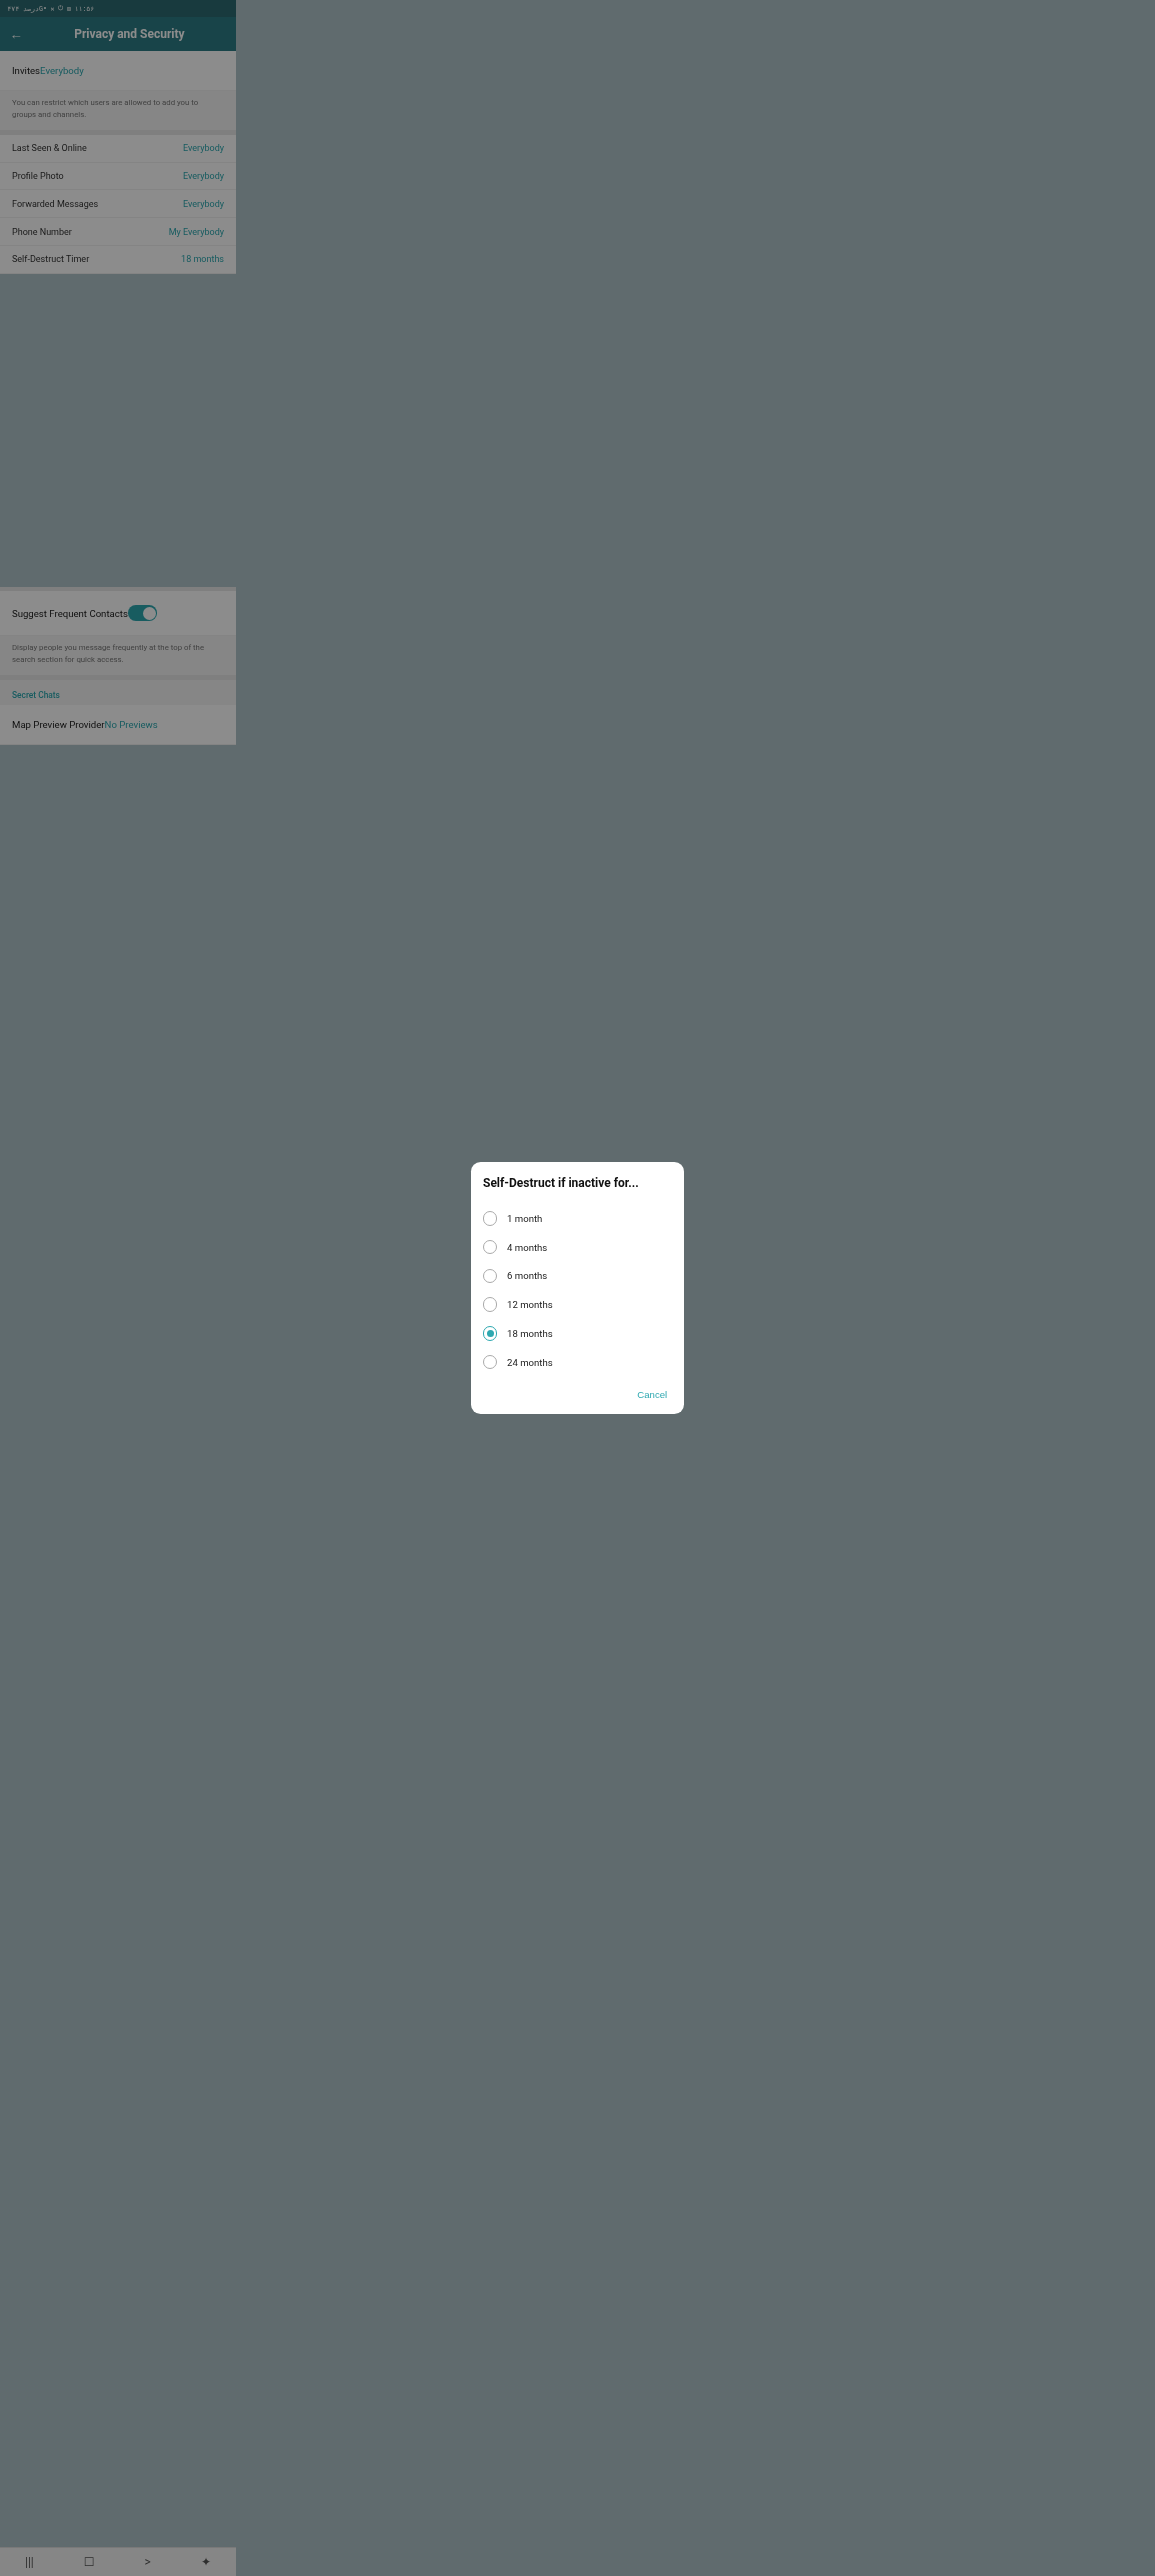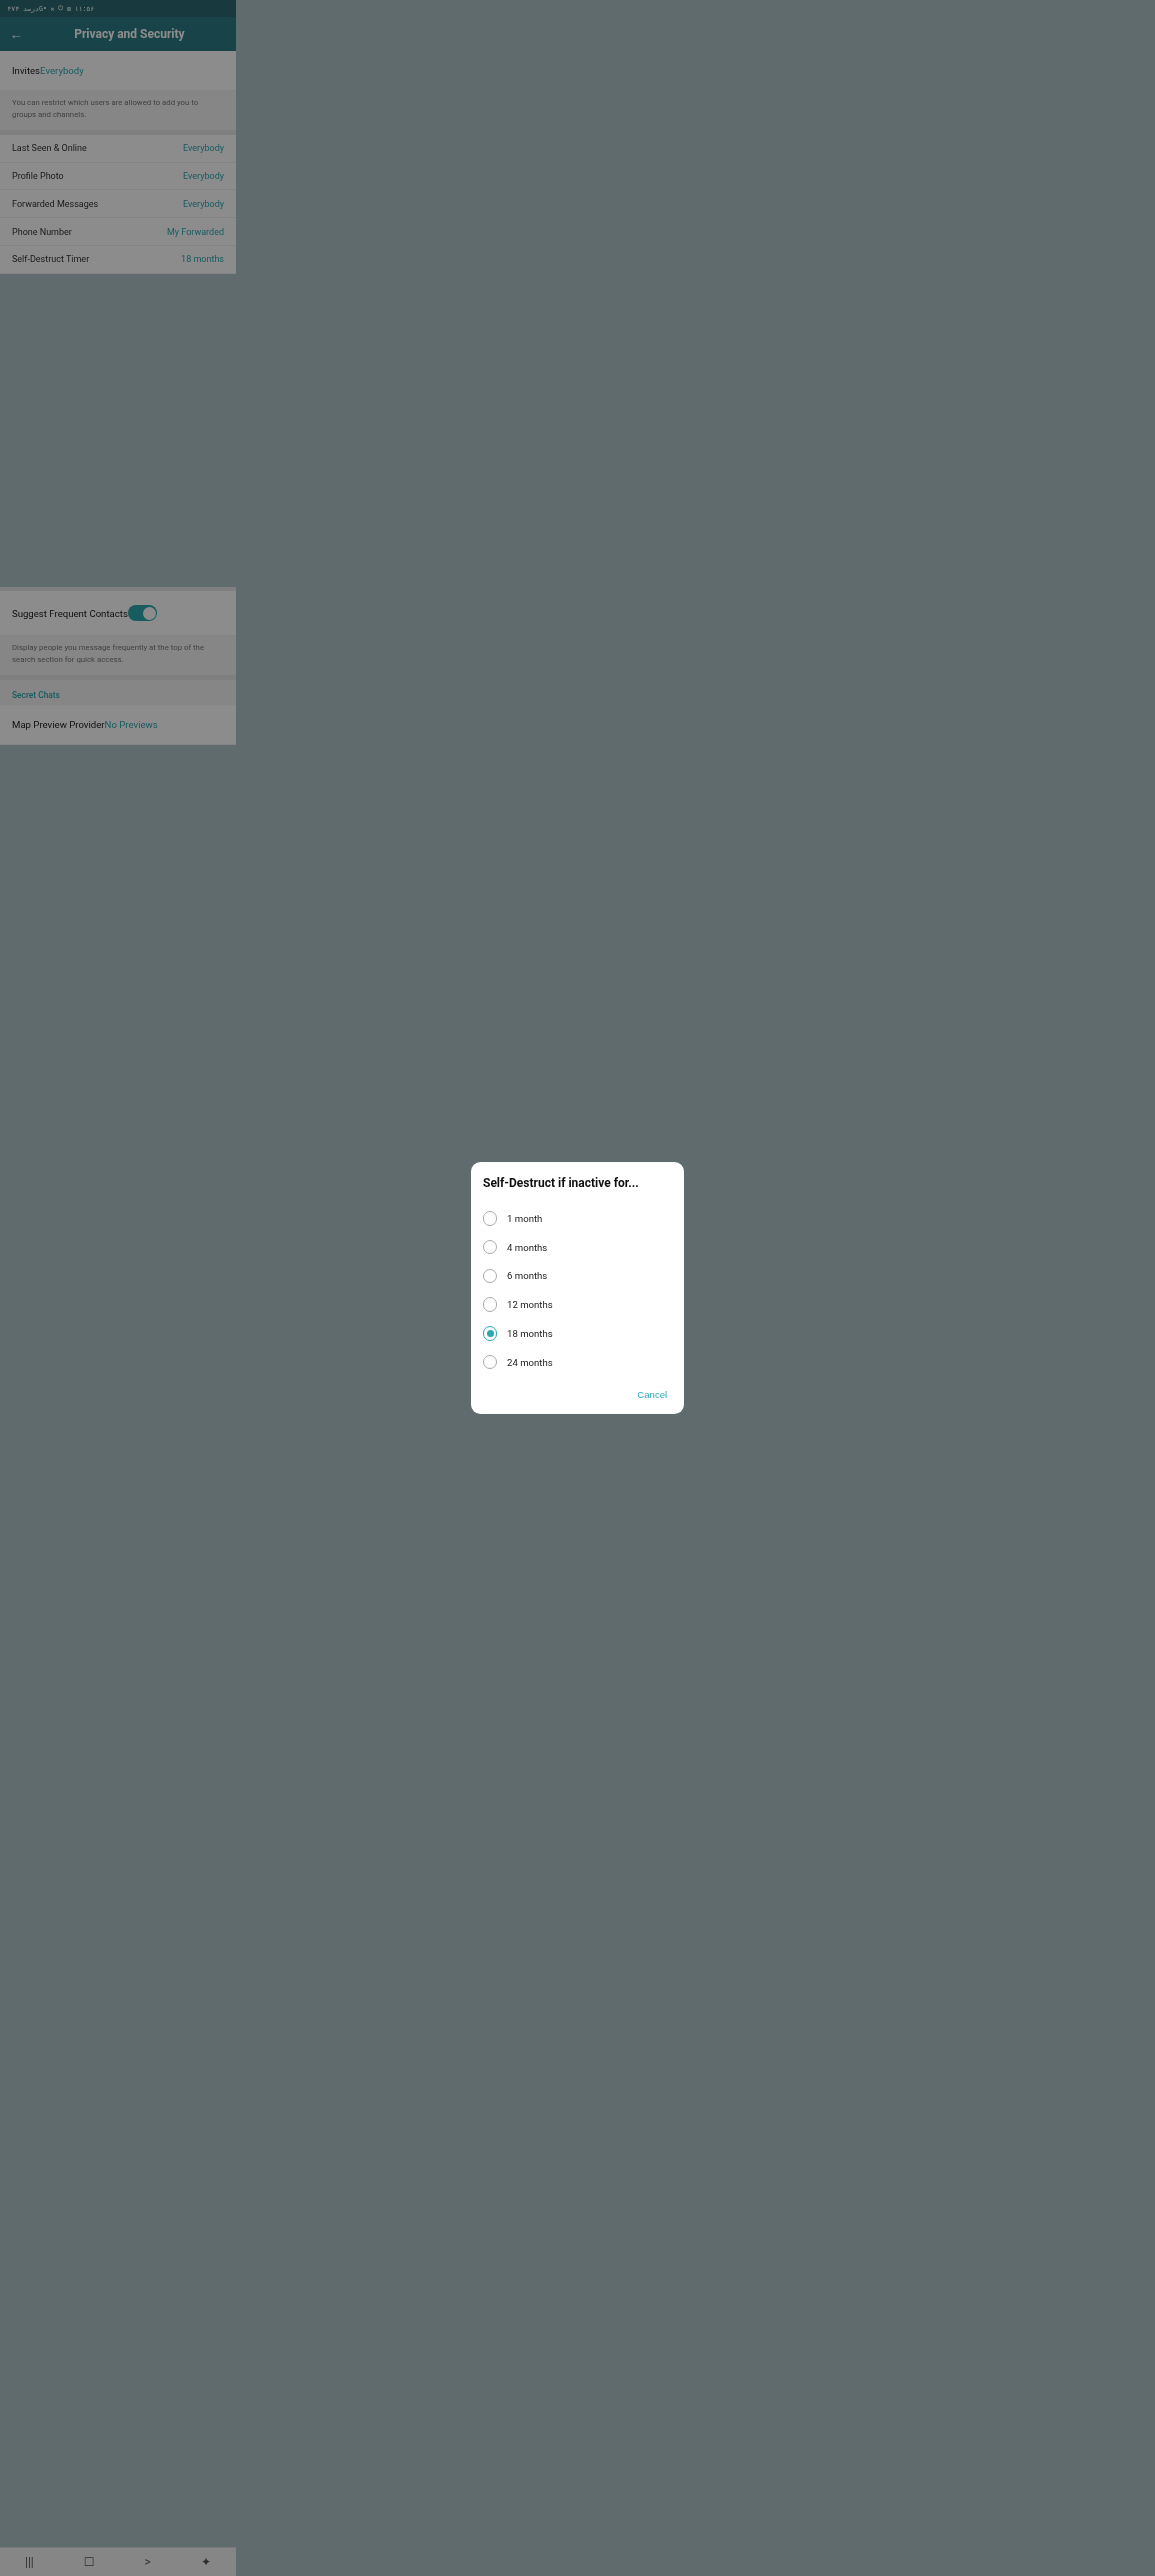--- a/index.html
+++ b/index.html
@@ -286,21 +286,21 @@
   <div class="bg-row">
     <span class="bg-row-label">Profile Photo</span>
     <span class="bg-row-value">Everybody</span>
   </div>
   <div class="bg-row">
     <span class="bg-row-label">Forwarded Messages</span>
     <span class="bg-row-value">Everybody</span>
   </div>
   <div class="bg-row">
     <span class="bg-row-label">Phone Number</span>
-    <span class="bg-row-value">My Forwarded</span>
+    <span class="bg-row-value">My Everybody</span>
   </div>
   <div class="bg-row">
     <span class="bg-row-label">Self-Destruct Timer</span>
     <span class="bg-row-value">18 months</span>
   </div>
 </div>
 
 <div class="overlay">
   <div class="dialog">
     <div class="dialog-title">Self-Destruct if inactive for...</div>

